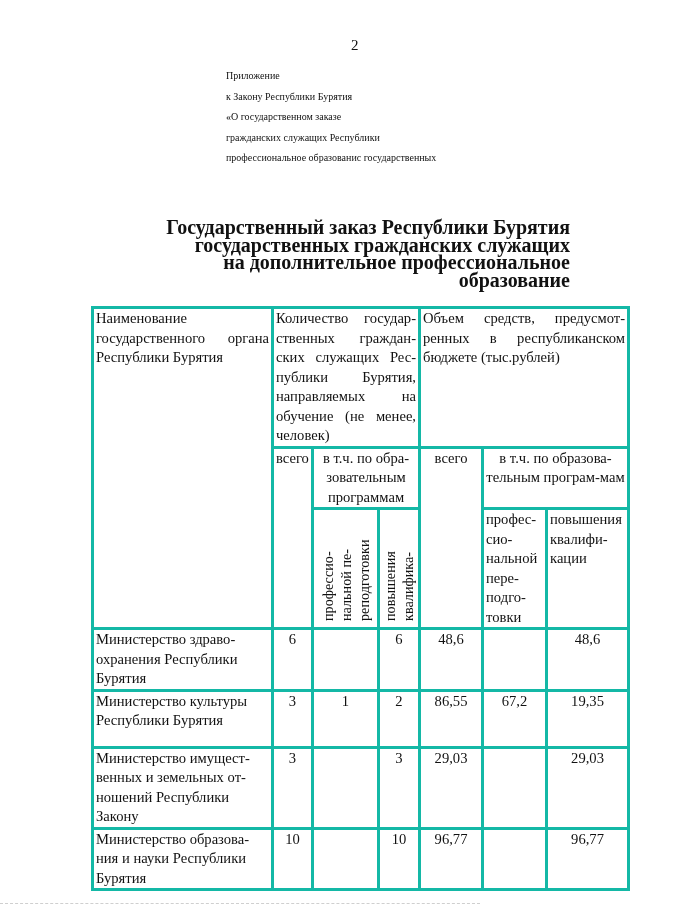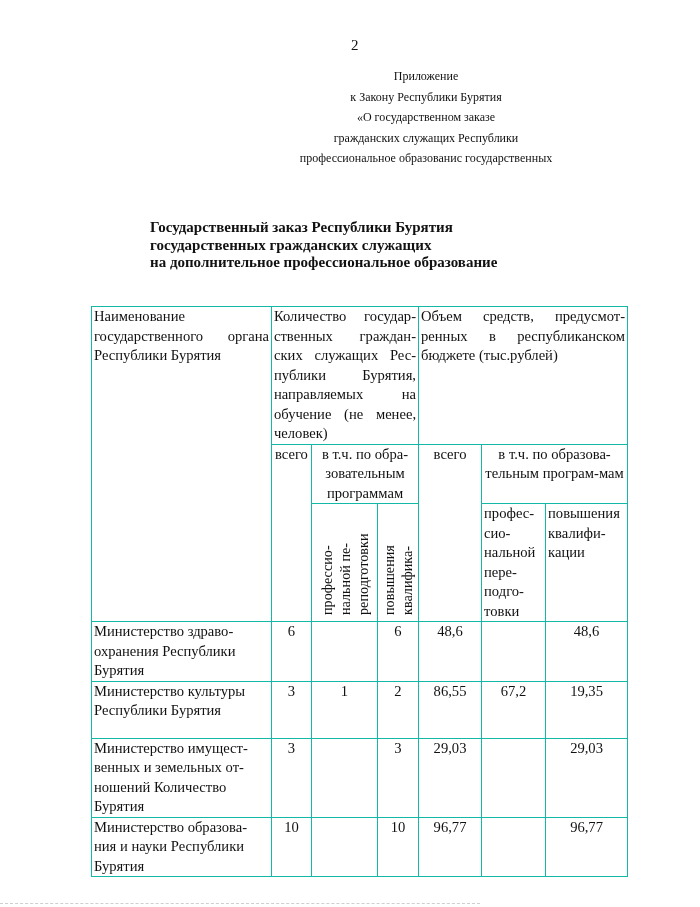--- a/index.html
+++ b/index.html
@@ -3,33 +3,33 @@
 <meta charset="utf-8">
 <style>
   html, body { margin: 0; padding: 0; }
   body {
     width: 700px; height: 907px; background: #ffffff; position: relative; overflow: hidden;
     font-family: "Liberation Serif", "DejaVu Serif", serif; color: #111;
   }
   .page-num { position: absolute; left: 351px; top: 37px; font-size: 15px; }
   .appendix {
     position: absolute; right: 74px; top: 66px; width: 400px;
-    text-align: center; font-size: 12px; line-height: 20.5px;
+    text-align: left; font-size: 10px; line-height: 20.5px;
   }
   .title {
     position: absolute; left: 150px; width: 420px; top: 219px;
-    text-align: left; font-weight: bold; font-size: 15px; line-height: 17.5px;
+    text-align: right; font-weight: bold; font-size: 20px; line-height: 17.5px;
   }
   table.grid {
     position: absolute; left: 91px; top: 306px;
     border-collapse: collapse; table-layout: fixed; width: 536px;
     font-size: 14.6px; line-height: 19.5px;
   }
   table.grid td {
-    border: 1px solid #14b8a6; vertical-align: top; padding: 0 2px; overflow: hidden;
+    border: 3px solid #14b8a6; vertical-align: top; padding: 0 2px; overflow: hidden;
   }
   .just { text-align: justify; text-align-last: left; }
   .center { text-align: center; }
   .h1 { height: 136px; }
   .h2 { height: 54px; }
   .h3 { height: 107px; }
   .rot-wrap { position: relative; height: 107px; padding: 0 !important; }
   .rot {
     position: absolute; left: 50%; top: 50%;
     transform: translate(-50%, -50%) rotate(-90deg);
@@ -106,21 +106,21 @@
   <tr class="r2">
     <td>Министерство культуры Республики  Бурятия</td>
     <td class="num">3</td>
     <td class="num">1</td>
     <td class="num">2</td>
     <td class="num">86,55</td>
     <td class="num">67,2</td>
     <td class="num">19,35</td>
   </tr>
   <tr class="r3">
-    <td>Министерство имущест-венных и земельных от-ношений Количество Бурятия</td>
+    <td>Министерство имущест-венных и земельных от-ношений Республики Закону</td>
     <td class="num">3</td>
     <td class="num"></td>
     <td class="num">3</td>
     <td class="num">29,03</td>
     <td class="num"></td>
     <td class="num">29,03</td>
   </tr>
   <tr class="r4">
     <td>Министерство образова-ния и науки Республики Бурятия</td>
     <td class="num">10</td>

